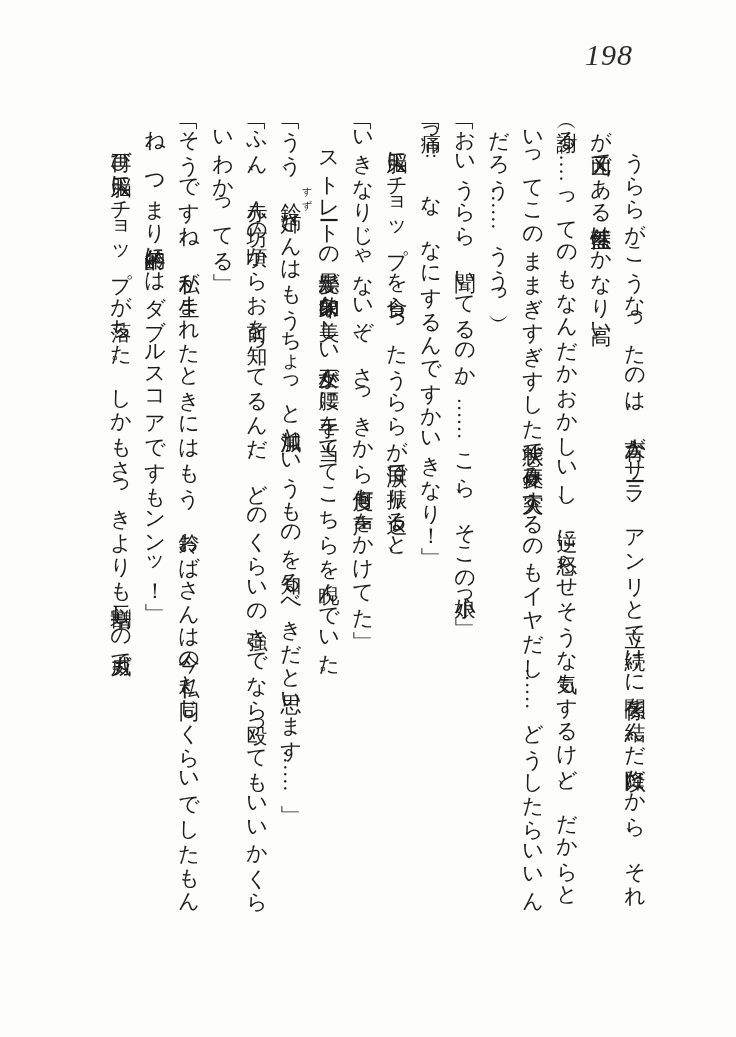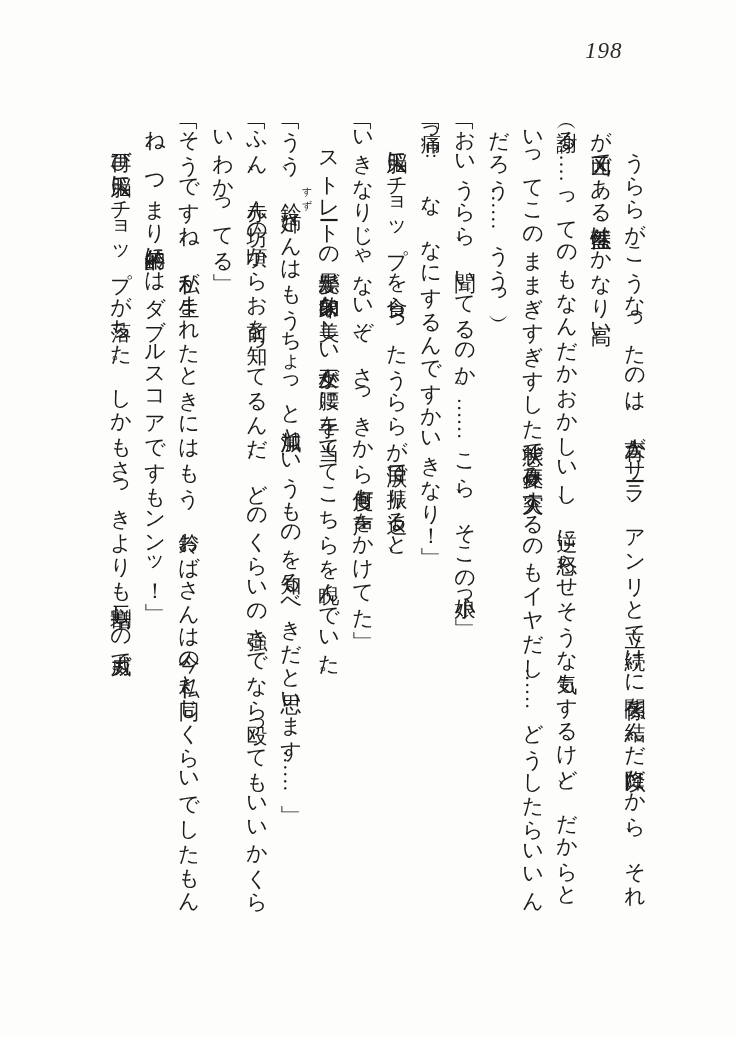--- a/index.html
+++ b/index.html
@@ -17,21 +17,21 @@
     position: absolute;
     inset: 0;
     background: #fdfdfc;
   }
   .page-number {
     position: absolute;
     top: 38px;
     left: 585px;
     font-family: "Liberation Serif", "DejaVu Serif", serif;
     font-style: italic;
-    font-size: 23px;
+    font-size: 30px;
     letter-spacing: 1px;
     color: #2b2b2b;
   }
   .text-block {
     position: absolute;
     top: 116px;
     right: 84px;
     height: 798px;
     writing-mode: vertical-rl;
     -webkit-writing-mode: vertical-rl;

